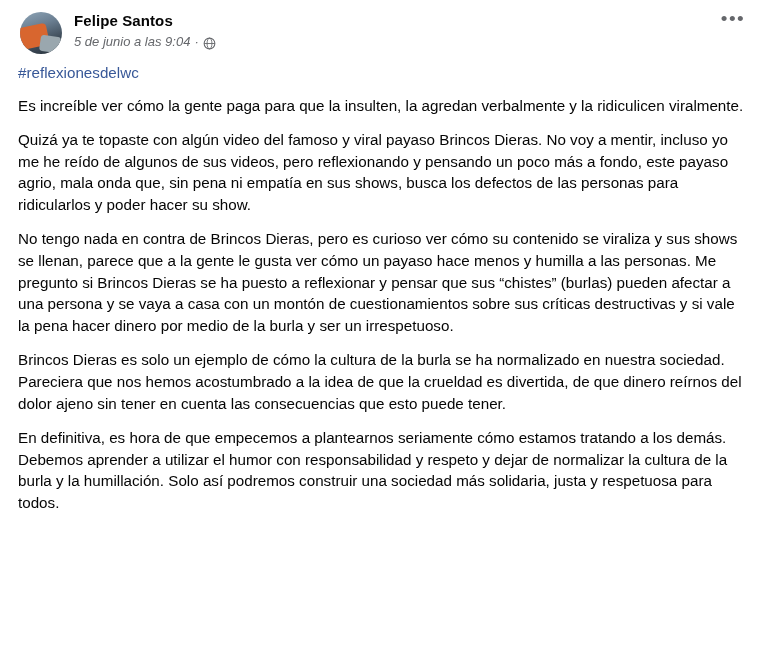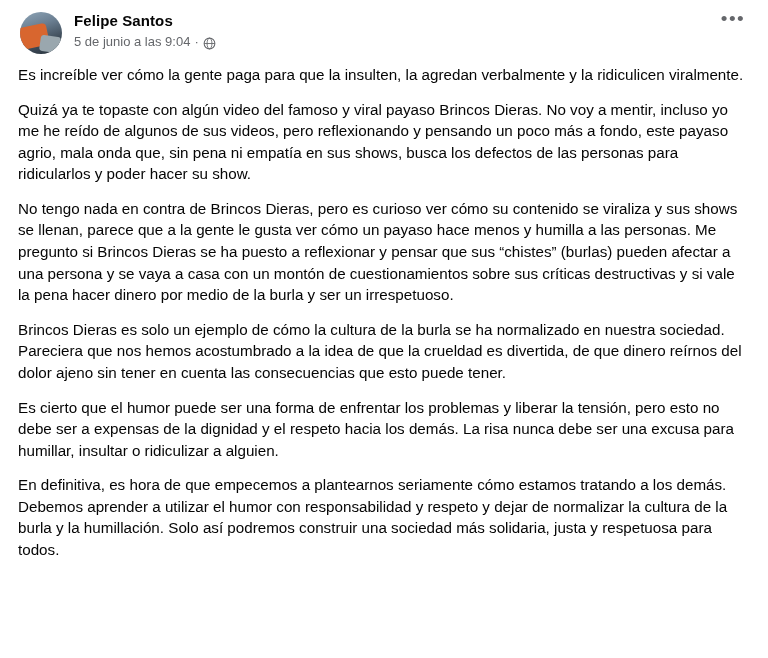--- a/index.html
+++ b/index.html
@@ -69,20 +69,21 @@
     font-weight: bold;
     color: #050505;
     letter-spacing: .1px;
   }
   .meta {
     margin-top: 4px;
     font-size: 13px;
     color: #65676b;
     display: flex;
     align-items: center;
+    font-style: italic;
   }
   .meta .sep {
     margin: 0 4px;
   }
   .globe-icon {
     display: inline-block;
     width: 13px;
     height: 13px;
     position: relative;
     top: 2px;
@@ -141,21 +142,21 @@
             <line x1="1.4" y1="8" x2="14.6" y2="8" stroke="#65676b" stroke-width="1.1"></line>
           </svg>
         </span>
       </div>
     </div>
   </div>
 
   <div class="more-btn">•••</div>
 
   <div class="post-body">
+    <span class="hashtag">#reflexionesdelwc</span>
     <p class="para">Es increíble ver cómo la gente paga para que la insulten, la agredan verbalmente y la ridiculicen viralmente.</p>
     <p class="para">Quizá ya te topaste con algún video del famoso y viral payaso Brincos Dieras. No voy a mentir, incluso yo me he reído de algunos de sus videos, pero reflexionando y pensando un poco más a fondo, este payaso agrio, mala onda que, sin pena ni empatía en sus shows, busca los defectos de las personas para ridicularlos y poder hacer su show.</p>
     <p class="para">No tengo nada en contra de Brincos Dieras, pero es curioso ver cómo su contenido se viraliza y sus shows se llenan, parece que a la gente le gusta ver cómo un payaso hace menos y humilla a las personas. Me pregunto si Brincos Dieras se ha puesto a reflexionar y pensar que sus “chistes” (burlas) pueden afectar a una persona y se vaya a casa con un montón de cuestionamientos sobre sus críticas destructivas y si vale la pena hacer dinero por medio de la burla y ser un irrespetuoso.</p>
     <p class="para">Brincos Dieras es solo un ejemplo de cómo la cultura de la burla se ha normalizado en nuestra sociedad. Pareciera que nos hemos acostumbrado a la idea de que la crueldad es divertida, de que dinero reírnos del dolor ajeno sin tener en cuenta las consecuencias que esto puede tener.</p>
-    <p class="para">Es cierto que el humor puede ser una forma de enfrentar los problemas y liberar la tensión, pero esto no debe ser a expensas de la dignidad y el respeto hacia los demás. La risa nunca debe ser una excusa para humillar, insultar o ridiculizar a alguien.</p>
     <p class="para">En definitiva, es hora de que empecemos a plantearnos seriamente cómo estamos tratando a los demás. Debemos aprender a utilizar el humor con responsabilidad y respeto y dejar de normalizar la cultura de la burla y la humillación. Solo así podremos construir una sociedad más solidaria, justa y respetuosa para todos.</p>
   </div>
 
 </div>
 
 </body></html>

